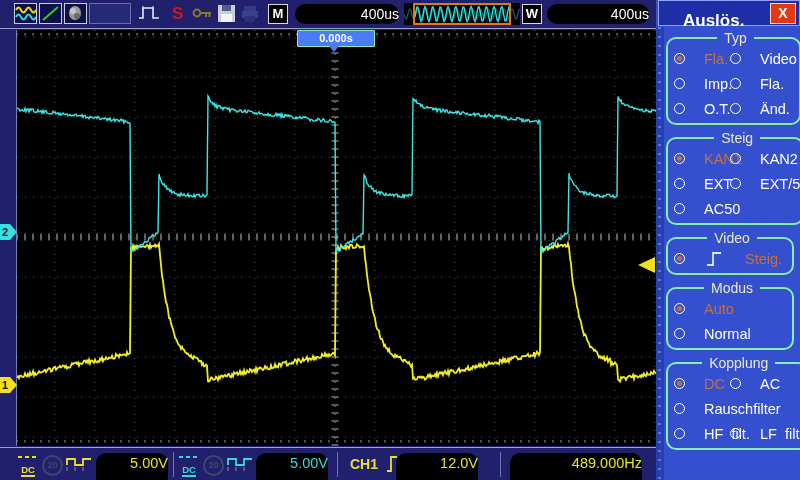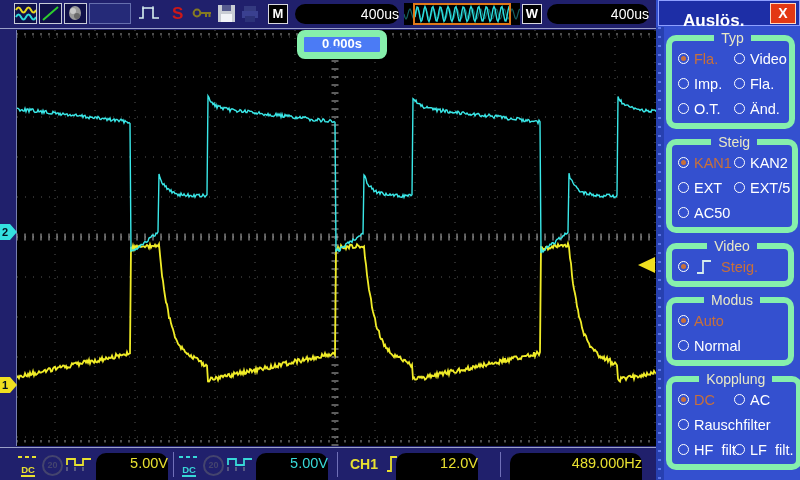--- a/index.html
+++ b/index.html
@@ -12,21 +12,21 @@
         background:#000;color:#fff;font-weight:bold;font-size:13px;text-align:center;line-height:18px;}
   .pill{background:#000;border-radius:10px;text-align:right;color:#fff;}
   .tpill{position:absolute;top:4px;height:20px;line-height:20px;font-size:14px;}
   #tb-sep{position:absolute;left:0;top:28px;width:656px;height:1px;background:#9aa0c8;}
   #icon-s{position:absolute;left:172px;top:4px;color:#cc1818;font-weight:bold;font-size:17px;line-height:20px;}
   #preview-box{position:absolute;left:404px;top:3px;width:116px;height:22px;background:#000;}
   
   #scope{position:absolute;left:16px;top:30px;width:639px;height:416px;background:#000;
          border-left:1px solid #7880b0;}
   #time-pill{position:absolute;left:297px;top:30px;width:76px;height:15px;background:#4b7bf5;
-             border:7px solid #86efac;border-radius:8px;color:#fff;font-size:13px;font-weight:bold;
+             border:1px solid #86efac;border-radius:1px;color:#fff;font-size:11px;font-weight:bold;
              text-align:center;line-height:14px;z-index:5;}
   #time-tri{position:absolute;left:329px;top:46px;width:0;height:0;z-index:5;
             border-left:5px solid transparent;border-right:5px solid transparent;border-top:6px solid #4b7bf5;}
   .chmark{position:absolute;left:0;width:17px;height:16px;color:#001020;font-weight:bold;font-size:11px;
           line-height:16px;padding-left:2px;box-sizing:border-box;z-index:4;
           clip-path:polygon(0 0,10px 0,17px 8px,10px 16px,0 16px);}
   #ch2-marker{top:224px;background:#35e0e0;}
   #ch1-marker{top:377px;background:#f0e020;}
   #trig-arrow{position:absolute;left:638px;top:257px;width:17px;height:16px;background:#f0e020;z-index:4;
               clip-path:polygon(100% 0,100% 100%,0 50%);}
@@ -34,25 +34,25 @@
   #sidebar{position:absolute;left:656px;top:0;width:144px;height:480px;background:#3450cf;}
   #sb-title{position:absolute;left:2px;top:0;width:142px;height:26px;background:#1d2ea6;
             border:1px solid #8fa0ff;box-sizing:border-box;}
   #sb-title span{position:absolute;left:24px;top:10px;color:#fff;font-weight:bold;font-size:17px;}
   #sb-close{position:absolute;right:3px;top:2px;width:26px;height:21px;background:#e33814;
             border:1px solid #ffd8c0;box-sizing:border-box;color:#fff;font-weight:bold;font-size:14px;
             text-align:center;line-height:19px;}
   #sb-gutter{position:absolute;left:0;top:27px;width:8px;height:453px;background:#2740b0;
      background-image:repeating-linear-gradient(180deg,#5a74e8 0 2px,transparent 2px 9px);background-size:3px 100%;background-repeat:no-repeat;background-position:2px 0;}
   #sb-body{position:absolute;left:8px;top:30px;width:136px;height:450px;}
-  fieldset.group{border:6px solid #86efac;border-radius:10px;margin:0 6px 5px 2px;padding:0 2px 2px 6px;}
+  fieldset.group{border:2px solid #86efac;border-radius:10px;margin:0 6px 5px 2px;padding:0 2px 2px 6px;}
   fieldset.group legend{margin:0 auto;padding:0 7px;color:#e9e9c6;font-size:14px;}
   .items{display:grid;grid-template-columns:56px 1fr;}
   .items.one{grid-template-columns:1fr;}
-  .opt{display:flex;align-items:center;gap:5px;height:25px;font-size:14.5px;color:#fff;white-space:pre;}
+  .opt{display:flex;align-items:center;gap:19px;height:25px;font-size:14.5px;color:#fff;white-space:pre;}
   .opt.sel{color:#c8703a;}
   .opt.span2{grid-column:1/-1;}
   .radio{flex:0 0 auto;width:11px;height:11px;border:1px solid #fff;border-radius:50%;position:relative;box-sizing:border-box;}
   .opt.sel .radio::after{content:"";position:absolute;left:2px;top:2px;width:5px;height:5px;border-radius:50%;background:#c8703a;}
   
   #bottombar{position:absolute;left:0;top:447px;width:656px;height:33px;background:#20206c;border-top:1px solid #9aa0c8;}
   .bsep{position:absolute;top:4px;width:1px;height:25px;background:#7070b8;}
   .bpill{position:absolute;top:5px;height:37px;line-height:21px;font-size:14.5px;}
   .dcicon{position:absolute;top:8px;width:24px;text-align:center;}
   .dcicon .dash{display:block;height:2px;width:20px;margin:0 auto 1px;

